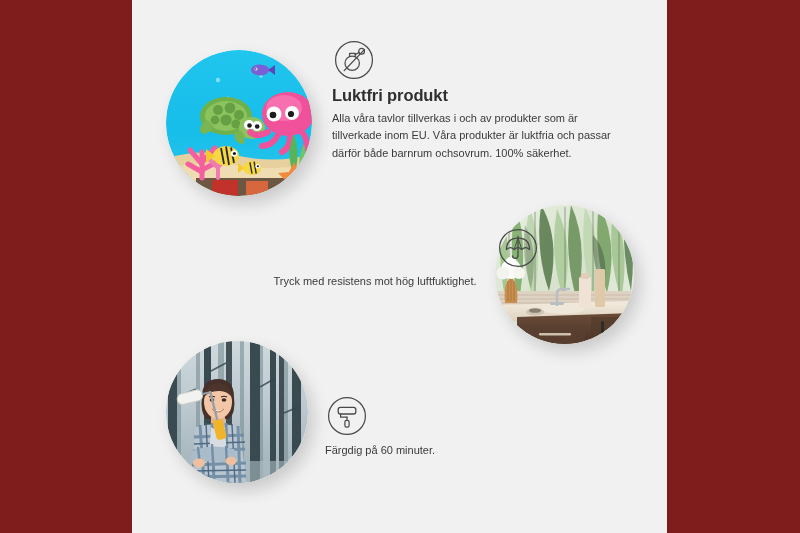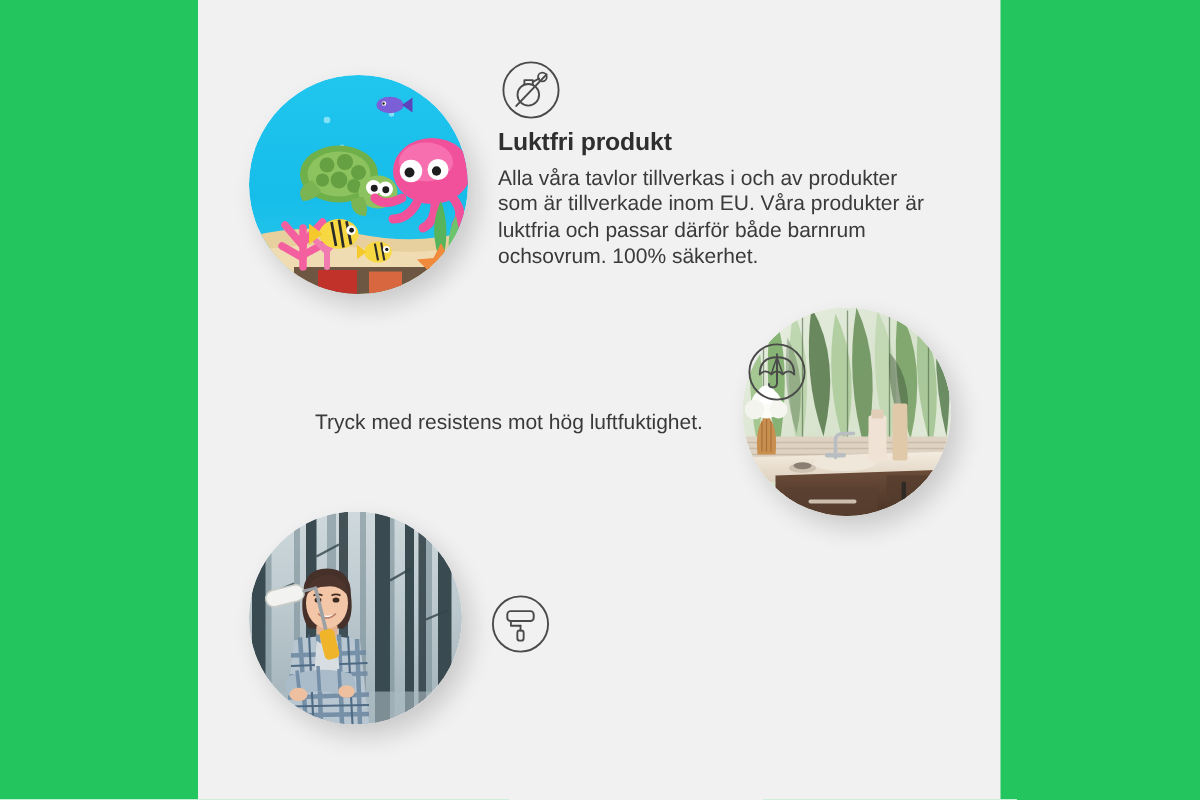--- a/index.html
+++ b/index.html
@@ -11,21 +11,21 @@
     background: #ffffff;
   }
   body {
     font-family: "Liberation Sans", sans-serif;
   }
 
   #stage {
     position: relative;
     width: 800px;
     height: 533px;
-    background: #22c55e;
+    background: #7f1d1d;
   }
 
   
   #panel {
     position: absolute;
     left: 132px;
     top: 0;
     width: 535px;
     height: 533px;
     background: #f1f1f1;
@@ -46,21 +46,21 @@
 
   .feat-title {
     font-size: 16.5px;
     font-weight: bold;
     color: #2f2f2f;
     letter-spacing: -0.1px;
     margin: 0;
     white-space: nowrap;
   }
   .feat-body {
-    font-size: 14px;
+    font-size: 11px;
     line-height: 17.4px;
     color: #3a3a3a;
     margin: 0;
   }
 
   
   #feature-odourless {
     left: 200px;  
     top: 40px;
     width: 292px;
@@ -71,21 +71,21 @@
 
   
   #feature-waterproof {
     left: 78px;
     top: 228px;
     width: 330px;
     text-align: right;
   }
   #feature-waterproof .icon-wrap { margin: 0 2px 5px auto; }
   #feature-waterproof .feat-title { margin-bottom: 4px; text-align: right; }
-  #feature-waterproof .feat-body  { text-align: left; white-space: nowrap; }
+  #feature-waterproof .feat-body  { text-align: center; white-space: nowrap; }
 
   
   #feature-easy-mounting {
     left: 193px;
     top: 396px;
     width: 290px;
     text-align: left;
   }
   #feature-easy-mounting .icon-wrap { margin: 0 0 6px 2px; }
   #feature-easy-mounting .feat-title { margin-bottom: 4px; }
@@ -479,16 +479,17 @@
 
           <rect x="11.2" y="11.4" width="17.6" height="6.6" rx="2.2" fill="none" stroke="#4a4a4a" stroke-width="1.3"></rect>
 
           <path d="M13.6 18 L13.6 21.2 L20 21.2" fill="none" stroke="#4a4a4a" stroke-width="1.25" stroke-linejoin="round" stroke-linecap="round"></path>
 
           <path d="M20 21.2 L20 24.4" fill="none" stroke="#4a4a4a" stroke-width="1.25" stroke-linecap="round"></path>
 
           <rect x="17.9" y="24.3" width="4.2" height="6.8" rx="1.6" fill="none" stroke="#4a4a4a" stroke-width="1.25"></rect>
         </svg>
       </span>
+      <div class="feat-body">Färgdig på 60 minuter.</div>
     </div>
 
   </div>
 </div>
 
 </body></html>

